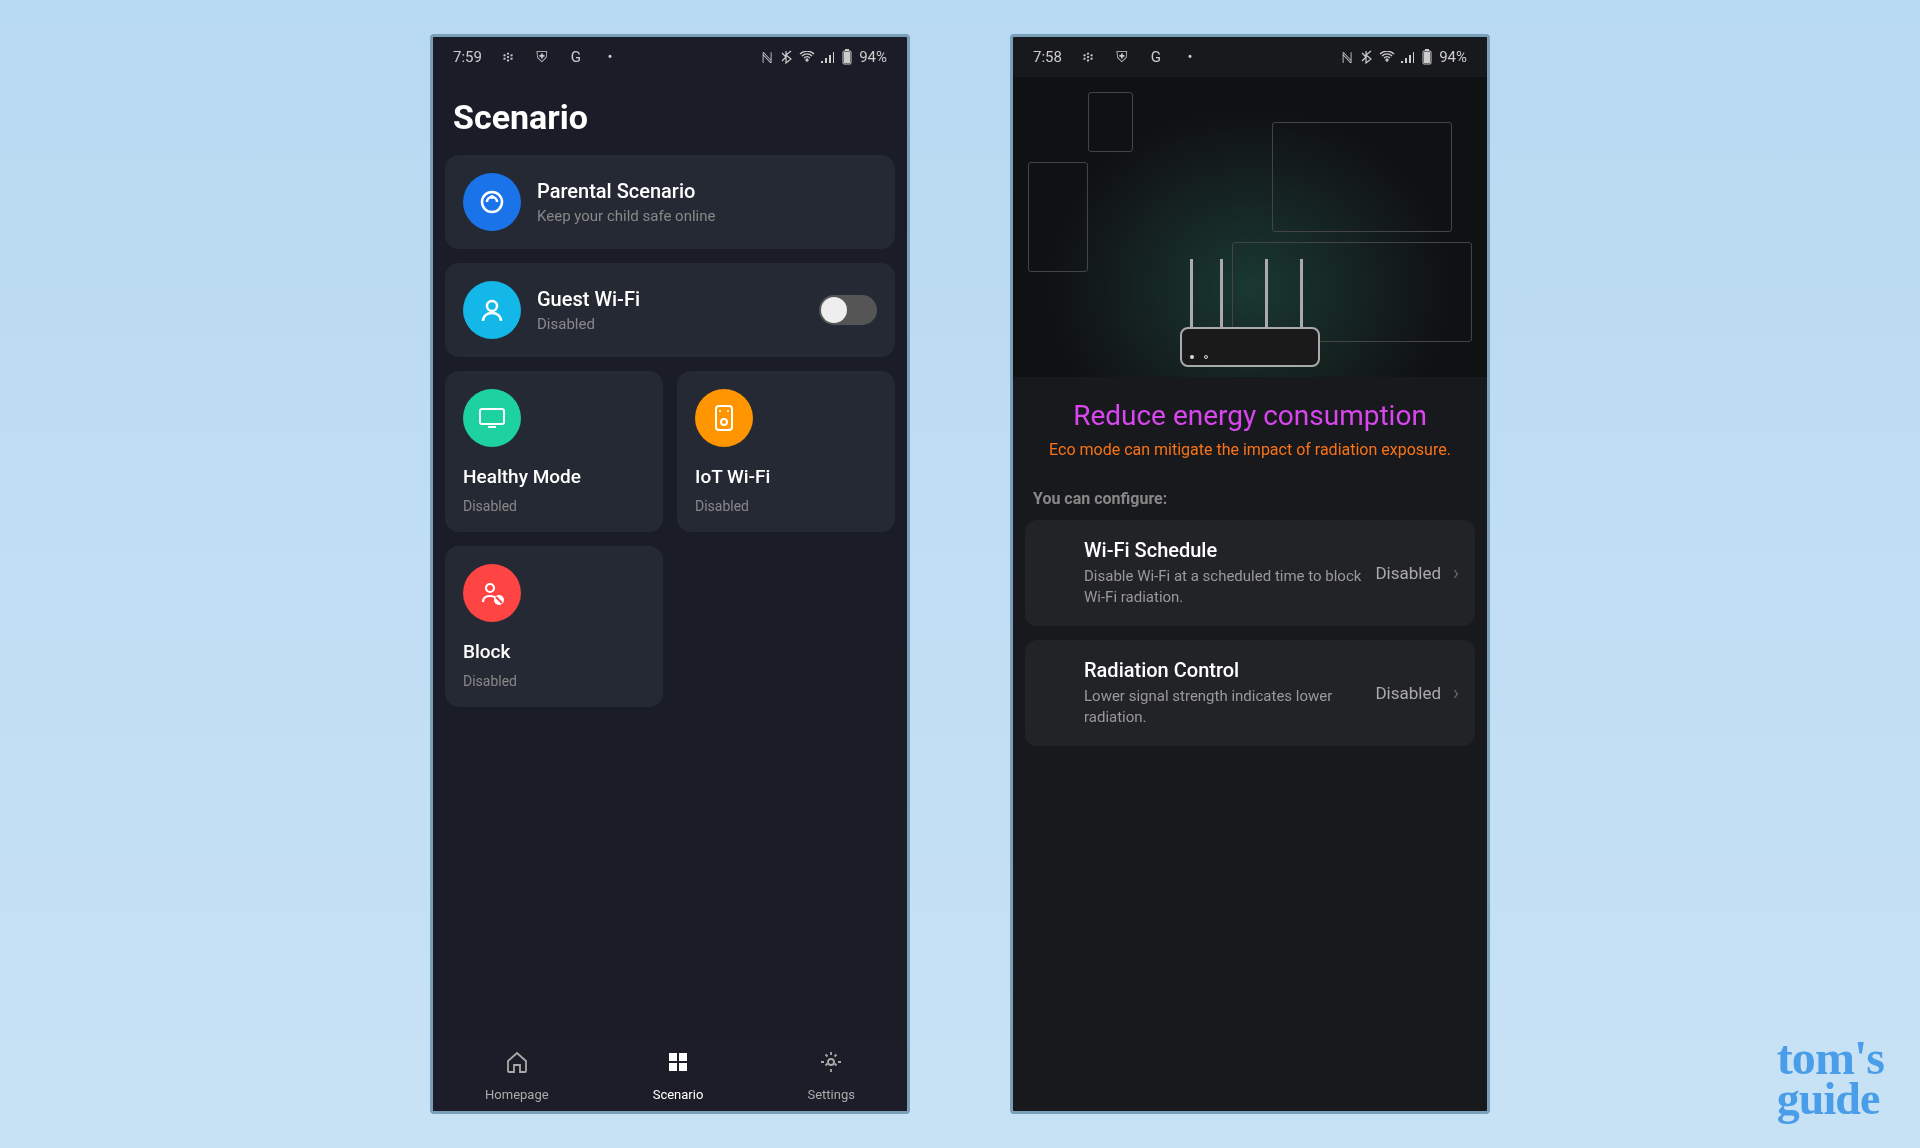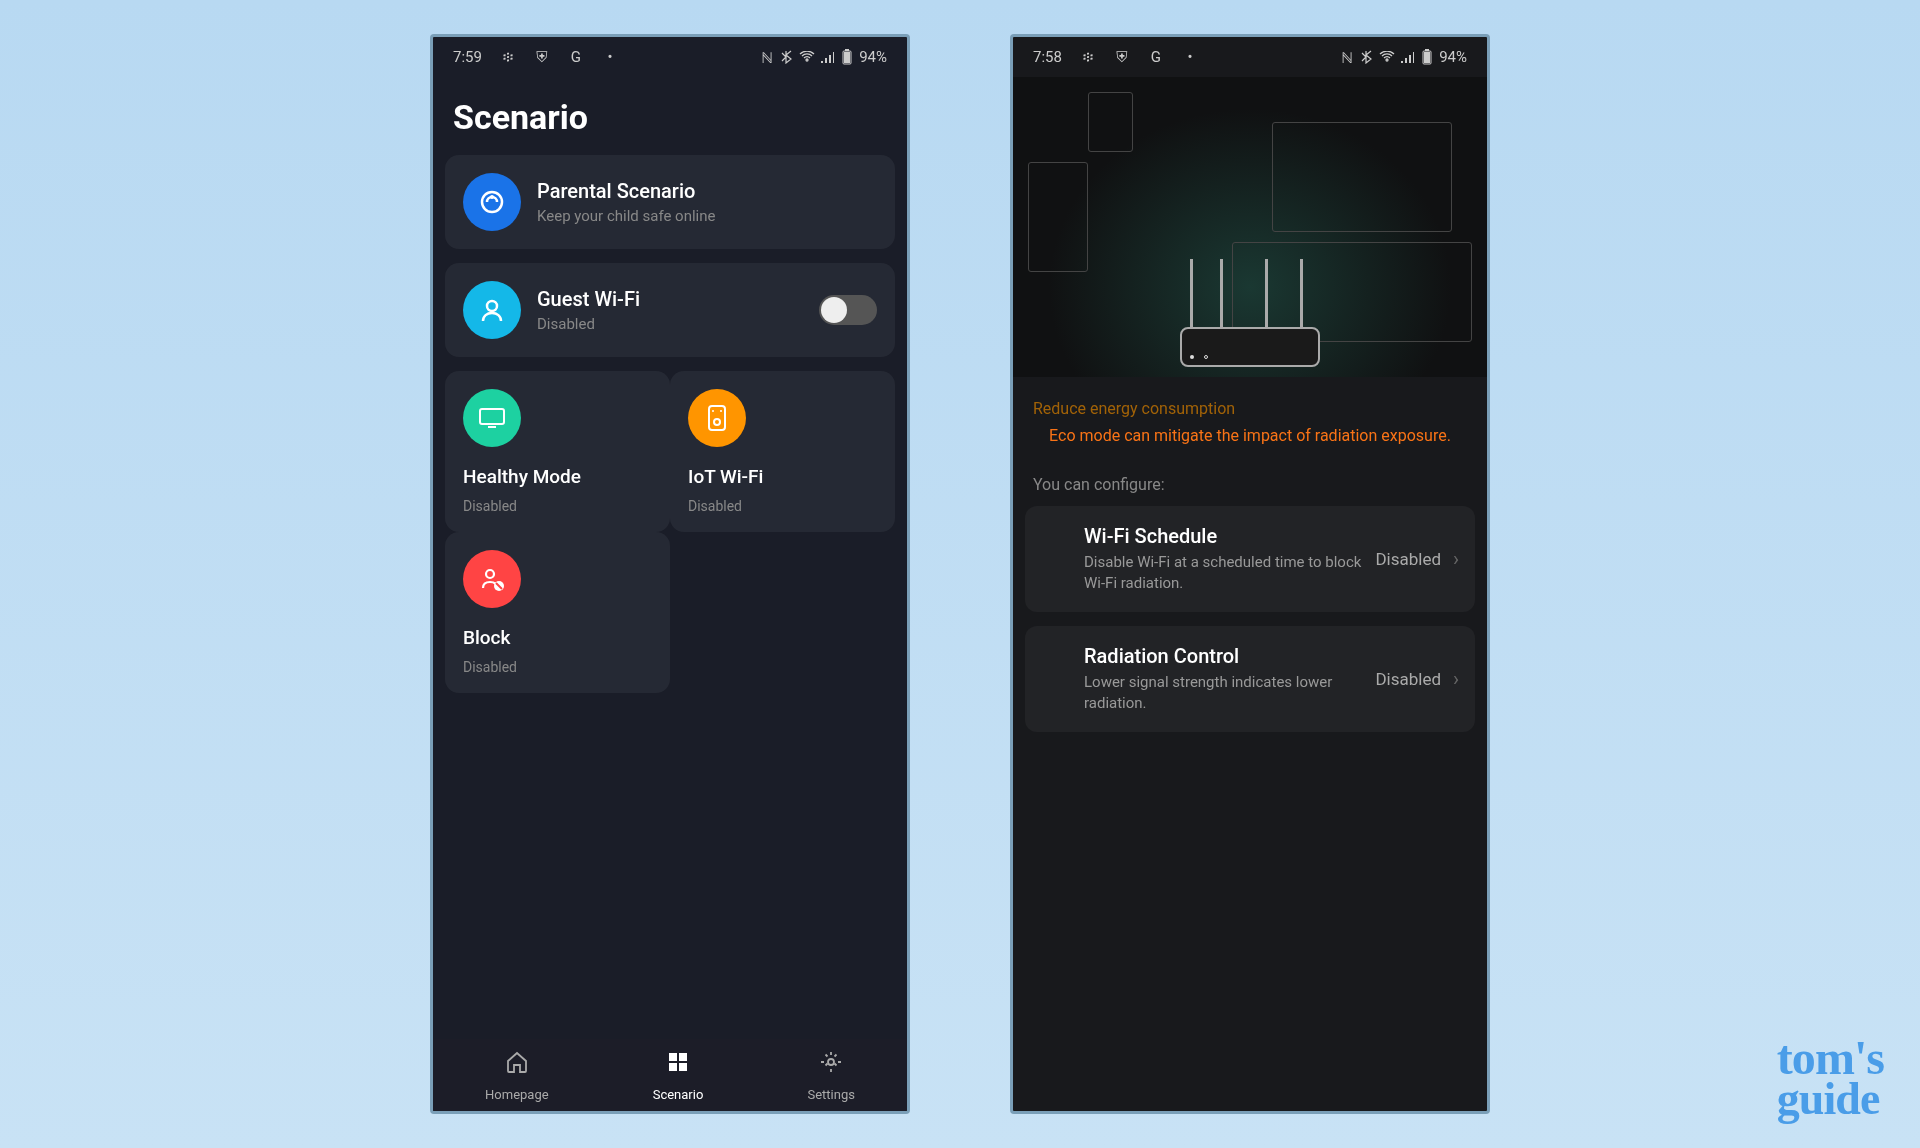--- a/index.html
+++ b/index.html
@@ -106,21 +106,21 @@
       content: '';
       width: 26px;
       height: 26px;
       background: #eee;
       border-radius: 50%;
       position: absolute;
       left: 2px;
       top: 2px;
     }
     
-    .card-grid { display: grid; grid-template-columns: 1fr 1fr; }
+    .card-grid { display: grid; grid-template-columns: 1fr 1fr; gap: 14px; }
     .card-small {
       background: rgba(40, 43, 54, 0.85);
       border-radius: 14px;
       padding: 18px;
       display: flex;
       flex-direction: column;
       gap: 10px;
     }
     .card-small .card-title { font-size: 19px; margin-top: 8px; }
     .card-small .card-subtitle { font-size: 14px; margin-top: 0; }
@@ -179,24 +179,24 @@
       bottom: 38px;
     }
     
     .room-lines { position: absolute; inset: 15px; }
     .room-box {
       position: absolute;
       border: 1px solid #444;
       border-radius: 3px;
     }
     
-    .eco-title { color: #a16207; font-size: 16px; text-align: left; padding: 22px 20px 8px; }
+    .eco-title { color: #d946ef; font-size: 28px; text-align: center; padding: 22px 20px 8px; }
     .eco-sub { color: #f97316; font-size: 16px; text-align: center; padding: 0 20px 30px; }
     
-    .config-label { color: #888; font-size: 16px; padding: 0 20px 12px; }
+    .config-label { color: #888; font-size: 16px; padding: 0 20px 12px; font-weight: bold; }
     
     .config-card {
       background: #222326;
       border-radius: 12px;
       margin: 0 12px 14px;
       padding: 18px 16px;
       display: flex;
       align-items: center;
       gap: 12px;
     }

